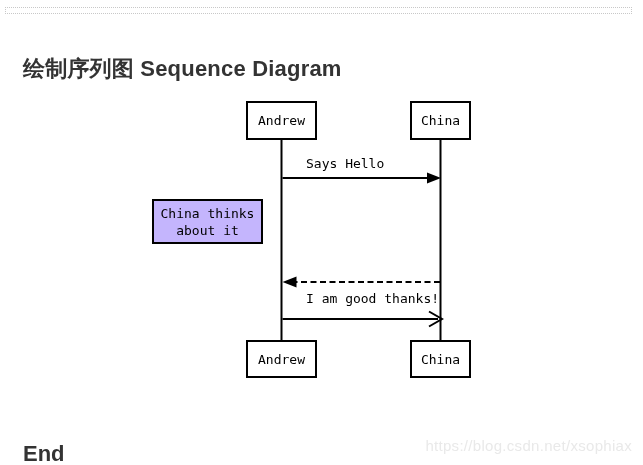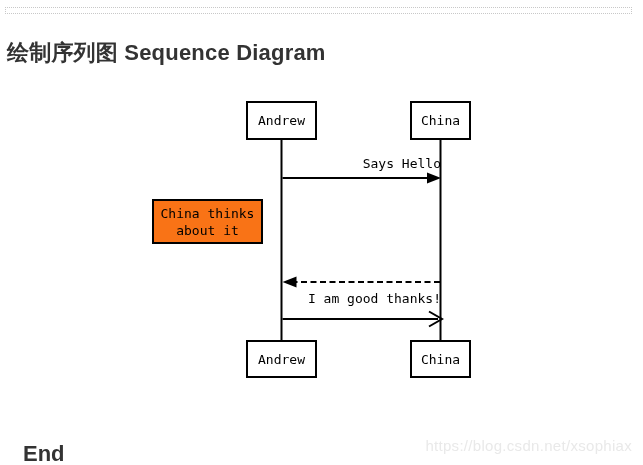--- a/index.html
+++ b/index.html
@@ -13,21 +13,21 @@
   }
   .top-divider {
     position: absolute;
     left: 5px; top: 7px;
     width: 625px; height: 5px;
     border: 1px dotted #c8c8c8;
   }
   .post-title {
     position: absolute;
     left: 7px; top: 38px;
-    margin: 0;
+    margin: 16px;
     font-size: 22px;
     font-weight: bold;
     color: #333333;
     letter-spacing: 0.2px;
   }
   .diagram {
     position: absolute;
     left: 0; top: 0;
     width: 643px; height: 465px;
   }
@@ -49,36 +49,37 @@
     color: #000000;
   }
   .actor-andrew-top    { left: 246px; top: 101px; width: 71px; height: 39px; }
   .actor-china-top     { left: 410px; top: 101px; width: 61px; height: 39px; }
   .actor-andrew-bottom { left: 246px; top: 340px; width: 71px; height: 38px; }
   .actor-china-bottom  { left: 410px; top: 340px; width: 61px; height: 38px; }
   .msg-label {
     position: absolute;
     left: 283px;
     width: 158px;
-    text-align: right;
+    text-align: left;
     font-family: "DejaVu Sans Mono", monospace;
     font-size: 13px;
     color: #000000;
     white-space: nowrap;
+    padding-left: 23px;
   }
   .msg-label-1 { top: 156px; }
   .msg-label-2 { top: 260px; }
   .msg-label-3 { top: 291px; }
   .note-box {
     position: absolute;
     left: 152px; top: 199px;
     width: 111px; height: 45px;
     box-sizing: border-box;
     border: 2px solid #000000;
-    background: #f97316;
+    background: #c4b5fd;
     display: flex;
     align-items: center;
     justify-content: center;
     text-align: center;
     font-family: "DejaVu Sans Mono", monospace;
     font-size: 13px;
     line-height: 17px;
     color: #000000;
     white-space: pre-line;
   }

